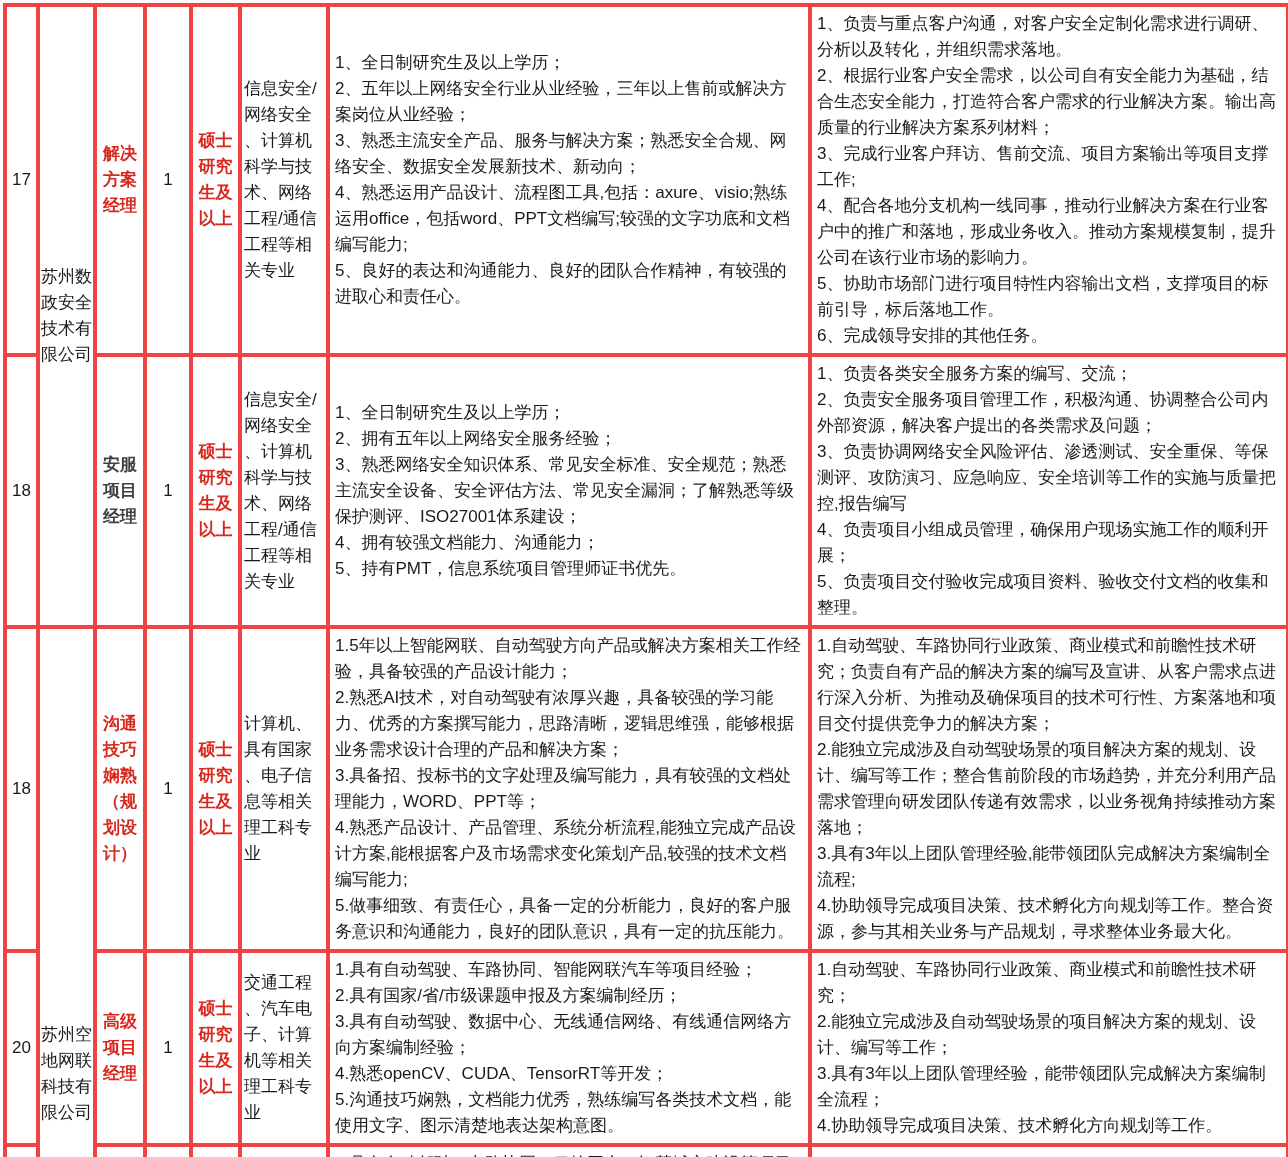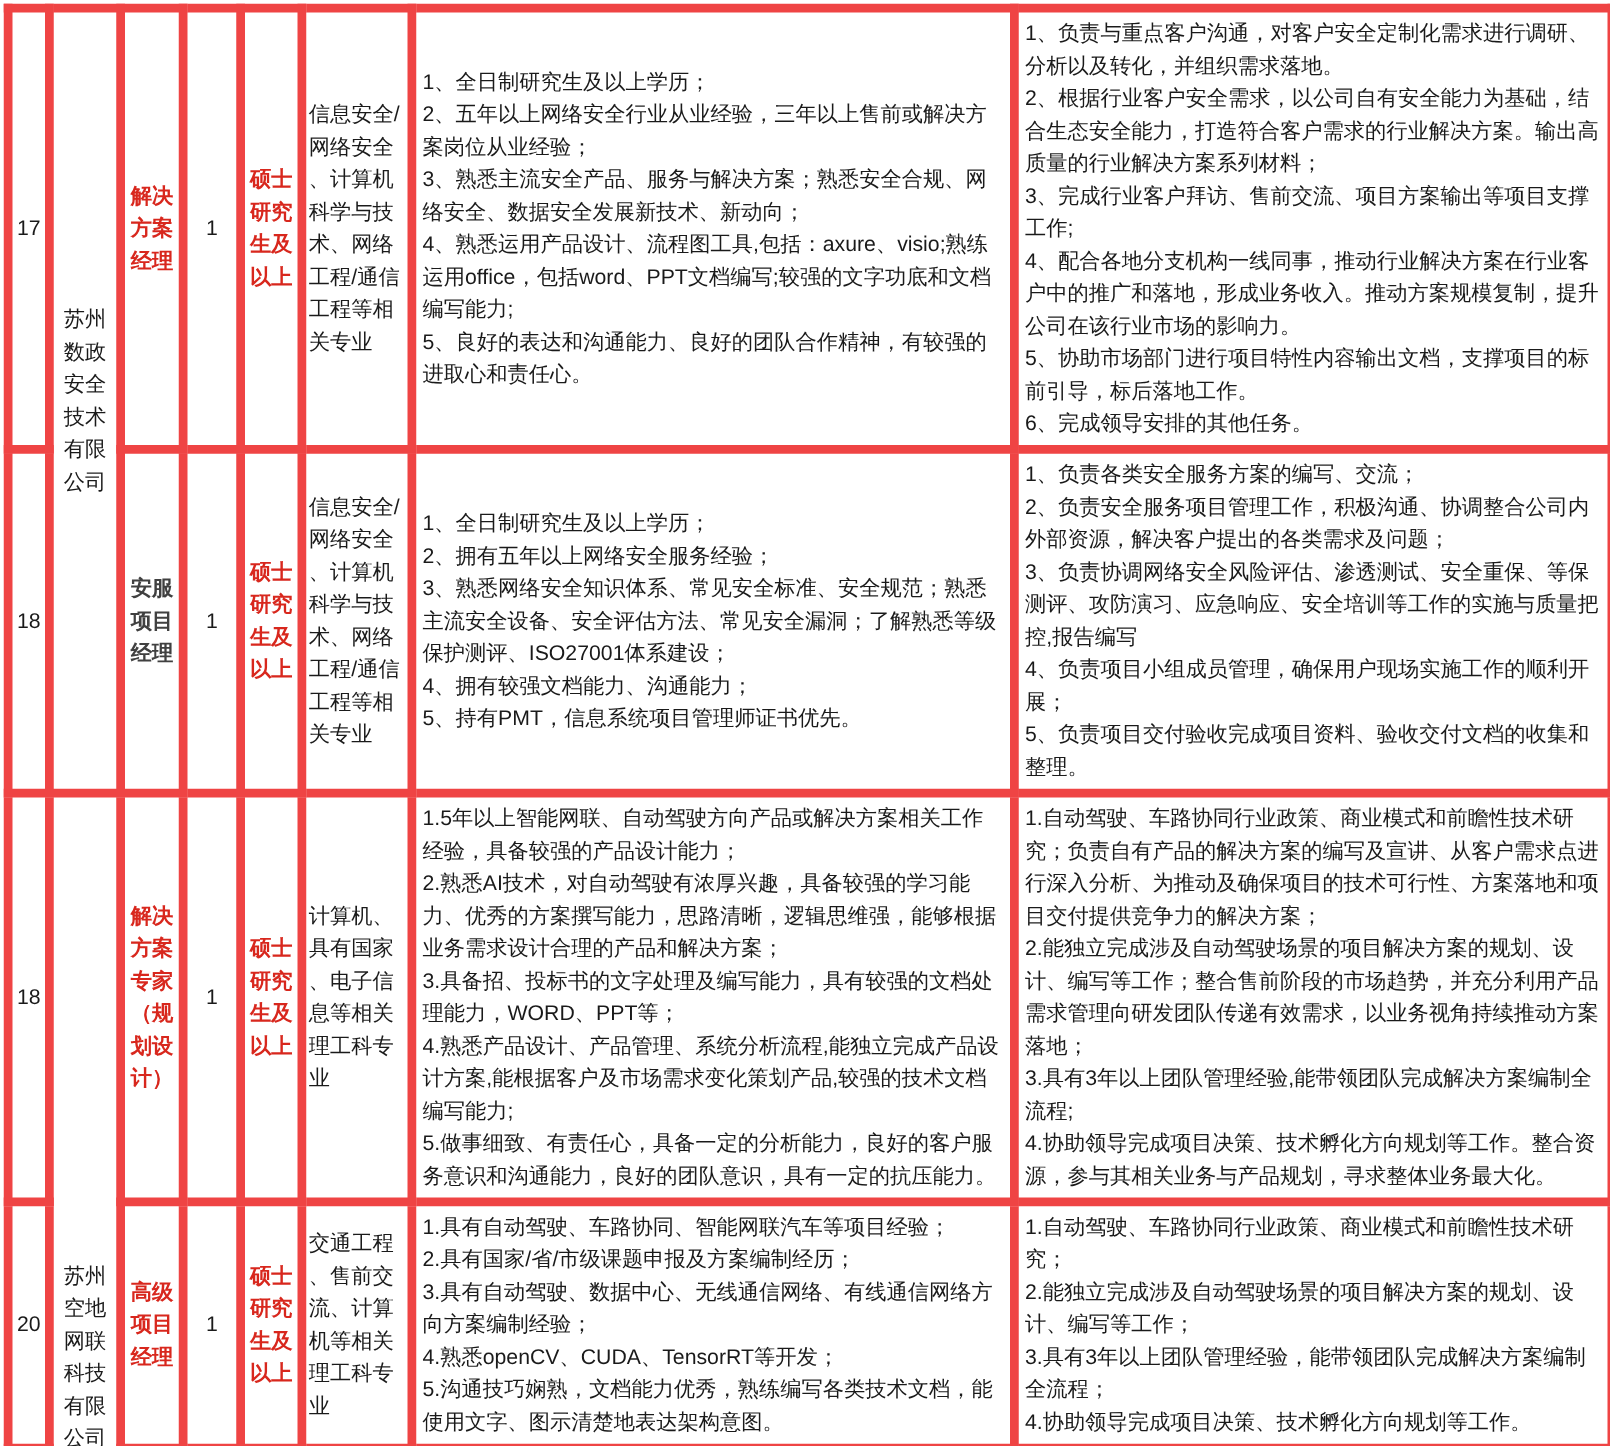--- a/index.html
+++ b/index.html
@@ -14,21 +14,21 @@
     background: #ffffff;
     box-sizing: border-box;
     padding: 3px 2px 2px 3px;
   }
   table.job-table {
     border-collapse: collapse;
     table-layout: fixed;
     width: 1283px;
   }
   table.job-table td {
-    border: 7px solid #ef4444;
+    border: 4px solid #ef4444;
     vertical-align: middle;
     font-size: 17px;
     line-height: 26px;
     color: #1a1a1a;
     box-sizing: border-box;
     overflow: hidden;
   }
   td.c-center { text-align: center; padding: 0 1px; margin-left: 40px; }
   td.c-red {
     text-align: center;
@@ -93,40 +93,40 @@
 5、持有PMT，信息系统项目管理师证书优先。</td>
         <td class="c-long">1、负责各类安全服务方案的编写、交流；
 2、负责安全服务项目管理工作，积极沟通、协调整合公司内外部资源，解决客户提出的各类需求及问题；
 3、负责协调网络安全风险评估、渗透测试、安全重保、等保测评、攻防演习、应急响应、安全培训等工作的实施与质量把控,报告编写
 4、负责项目小组成员管理，确保用户现场实施工作的顺利开展；
 5、负责项目交付验收完成项目资料、验收交付文档的收集和整理。</td>
       </tr>
       <tr style="height:248px">
         <td class="c-center">18</td>
         <td class="c-center" rowspan="3">苏州空地网联科技有限公司</td>
-        <td class="c-red accent" style="color: rgb(216, 39, 29);">解决方案专家（规划设计）</td>
+        <td class="c-red accent" style="color: rgb(216, 39, 29);">沟通技巧娴熟（规划设计）</td>
         <td class="c-center">1</td>
         <td class="c-red accent" style="color: rgb(216, 39, 29);">硕士研究生及以上</td>
         <td class="c-major">计算机、具有国家、电子信息等相关理工科专业</td>
         <td class="c-long">1.5年以上智能网联、自动驾驶方向产品或解决方案相关工作经验，具备较强的产品设计能力；
 2.熟悉AI技术，对自动驾驶有浓厚兴趣，具备较强的学习能力、优秀的方案撰写能力，思路清晰，逻辑思维强，能够根据业务需求设计合理的产品和解决方案；
 3.具备招、投标书的文字处理及编写能力，具有较强的文档处理能力，WORD、PPT等；
 4.熟悉产品设计、产品管理、系统分析流程,能独立完成产品设计方案,能根据客户及市场需求变化策划产品,较强的技术文档编写能力;
 5.做事细致、有责任心，具备一定的分析能力，良好的客户服务意识和沟通能力，良好的团队意识，具有一定的抗压能力。</td>
         <td class="c-long">1.自动驾驶、车路协同行业政策、商业模式和前瞻性技术研究；负责自有产品的解决方案的编写及宣讲、从客户需求点进行深入分析、为推动及确保项目的技术可行性、方案落地和项目交付提供竞争力的解决方案；
 2.能独立完成涉及自动驾驶场景的项目解决方案的规划、设计、编写等工作；整合售前阶段的市场趋势，并充分利用产品需求管理向研发团队传递有效需求，以业务视角持续推动方案落地；
 3.具有3年以上团队管理经验,能带领团队完成解决方案编制全流程;
 4.协助领导完成项目决策、技术孵化方向规划等工作。整合资源，参与其相关业务与产品规划，寻求整体业务最大化。</td>
       </tr>
       <tr style="height:160px">
         <td class="c-center">20</td>
         <td class="c-red accent" style="color: rgb(216, 39, 29); text-align: center;">高级项目经理</td>
         <td class="c-center">1</td>
         <td class="c-red accent" style="color: rgb(216, 39, 29);">硕士研究生及以上</td>
-        <td class="c-major">交通工程、售前交流、计算机等相关理工科专业</td>
+        <td class="c-major">交通工程、汽车电子、计算机等相关理工科专业</td>
         <td class="c-long">1.具有自动驾驶、车路协同、智能网联汽车等项目经验；
 2.具有国家/省/市级课题申报及方案编制经历；
 3.具有自动驾驶、数据中心、无线通信网络、有线通信网络方向方案编制经验；
 4.熟悉openCV、CUDA、TensorRT等开发；
 5.沟通技巧娴熟，文档能力优秀，熟练编写各类技术文档，能使用文字、图示清楚地表达架构意图。</td>
         <td class="c-long">1.自动驾驶、车路协同行业政策、商业模式和前瞻性技术研究；
 2.能独立完成涉及自动驾驶场景的项目解决方案的规划、设计、编写等工作；
 3.具有3年以上团队管理经验，能带领团队完成解决方案编制全流程；
 4.协助领导完成项目决策、技术孵化方向规划等工作。</td>
       </tr>

